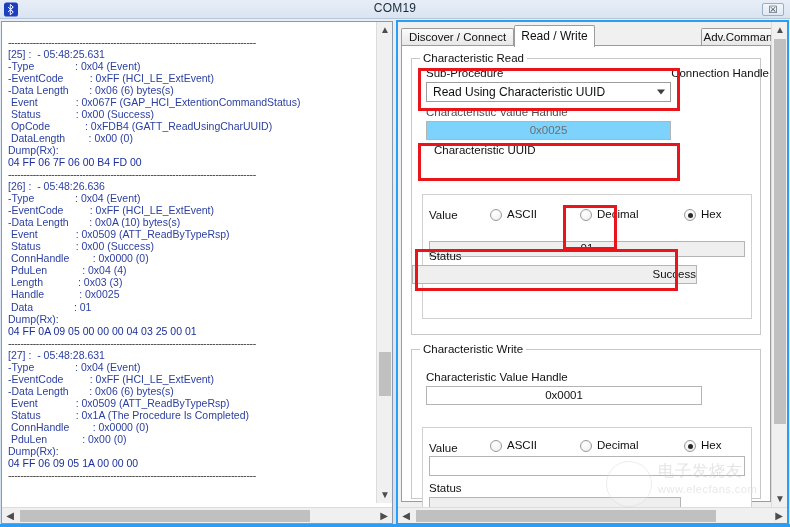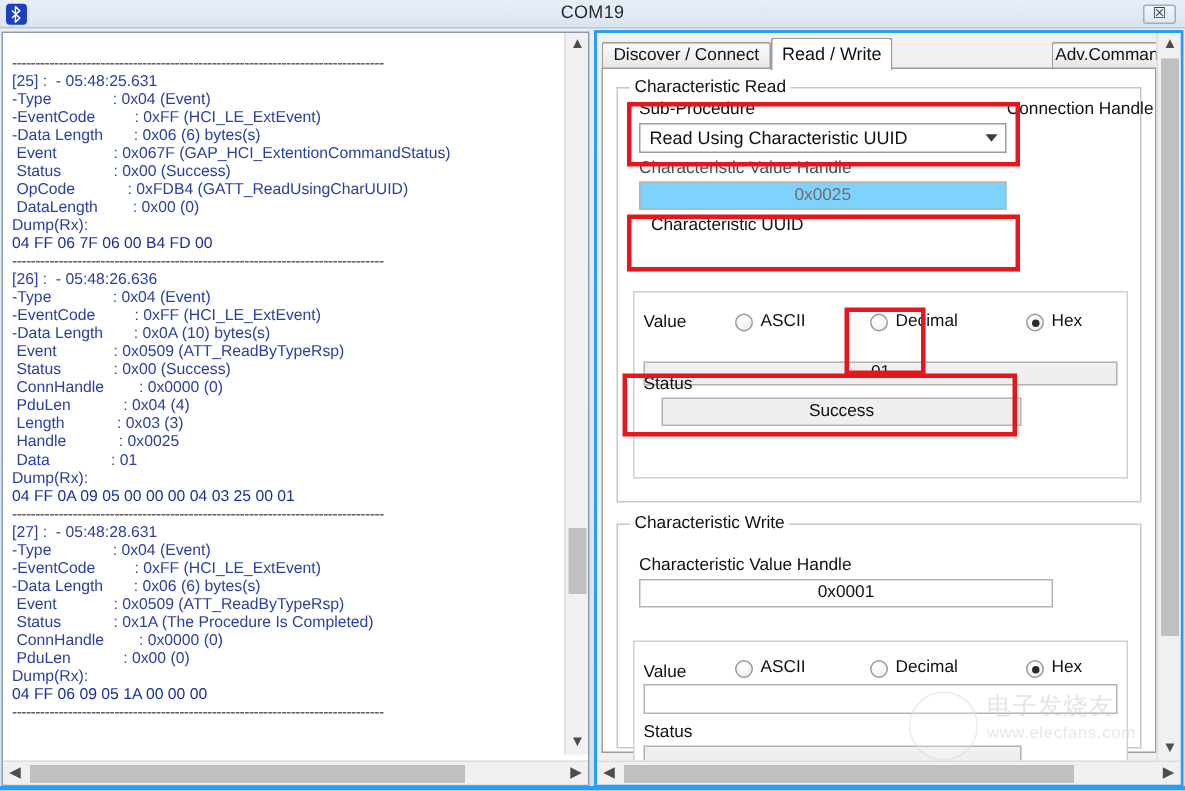--- a/index.html
+++ b/index.html
@@ -381,21 +381,21 @@
     <div class="radio checked" style="left:286px; top:186px;">
       <span class="dot"></span>
       <span class="rlabel">Hex</span>
     </div>
 
     <div class="txtbox readonly-dark" style="left:31px; top:203px; width:316px; height:16px;margin-top:16px;">
       <span>01</span>
     </div>
 
     <div class="lbl" style="left:31px; top:228px;">Status</div>
-    <div class="txtbox readonly-dark" style="left:43px; top:243px; width:240px; height:19px;">
+    <div class="txtbox readonly-dark" style="left:14px; top:243px; width:285px; height:19px;justify-content:flex-end;">
       <span>Success</span>
     </div>
 
     <div class="groupbox" style="left:13px; top:327px; width:350px; height:150px;"></div>
     <div class="group-legend" style="left:22px; top:321px;">Characteristic Write</div>
 
     <div class="lbl" style="left:28px; top:349px;">Characteristic Value Handle</div>
     <div class="txtbox" style="left:28px; top:364px; width:276px; height:19px;align-items:center;">
       <span>0x0001</span>
     </div>

